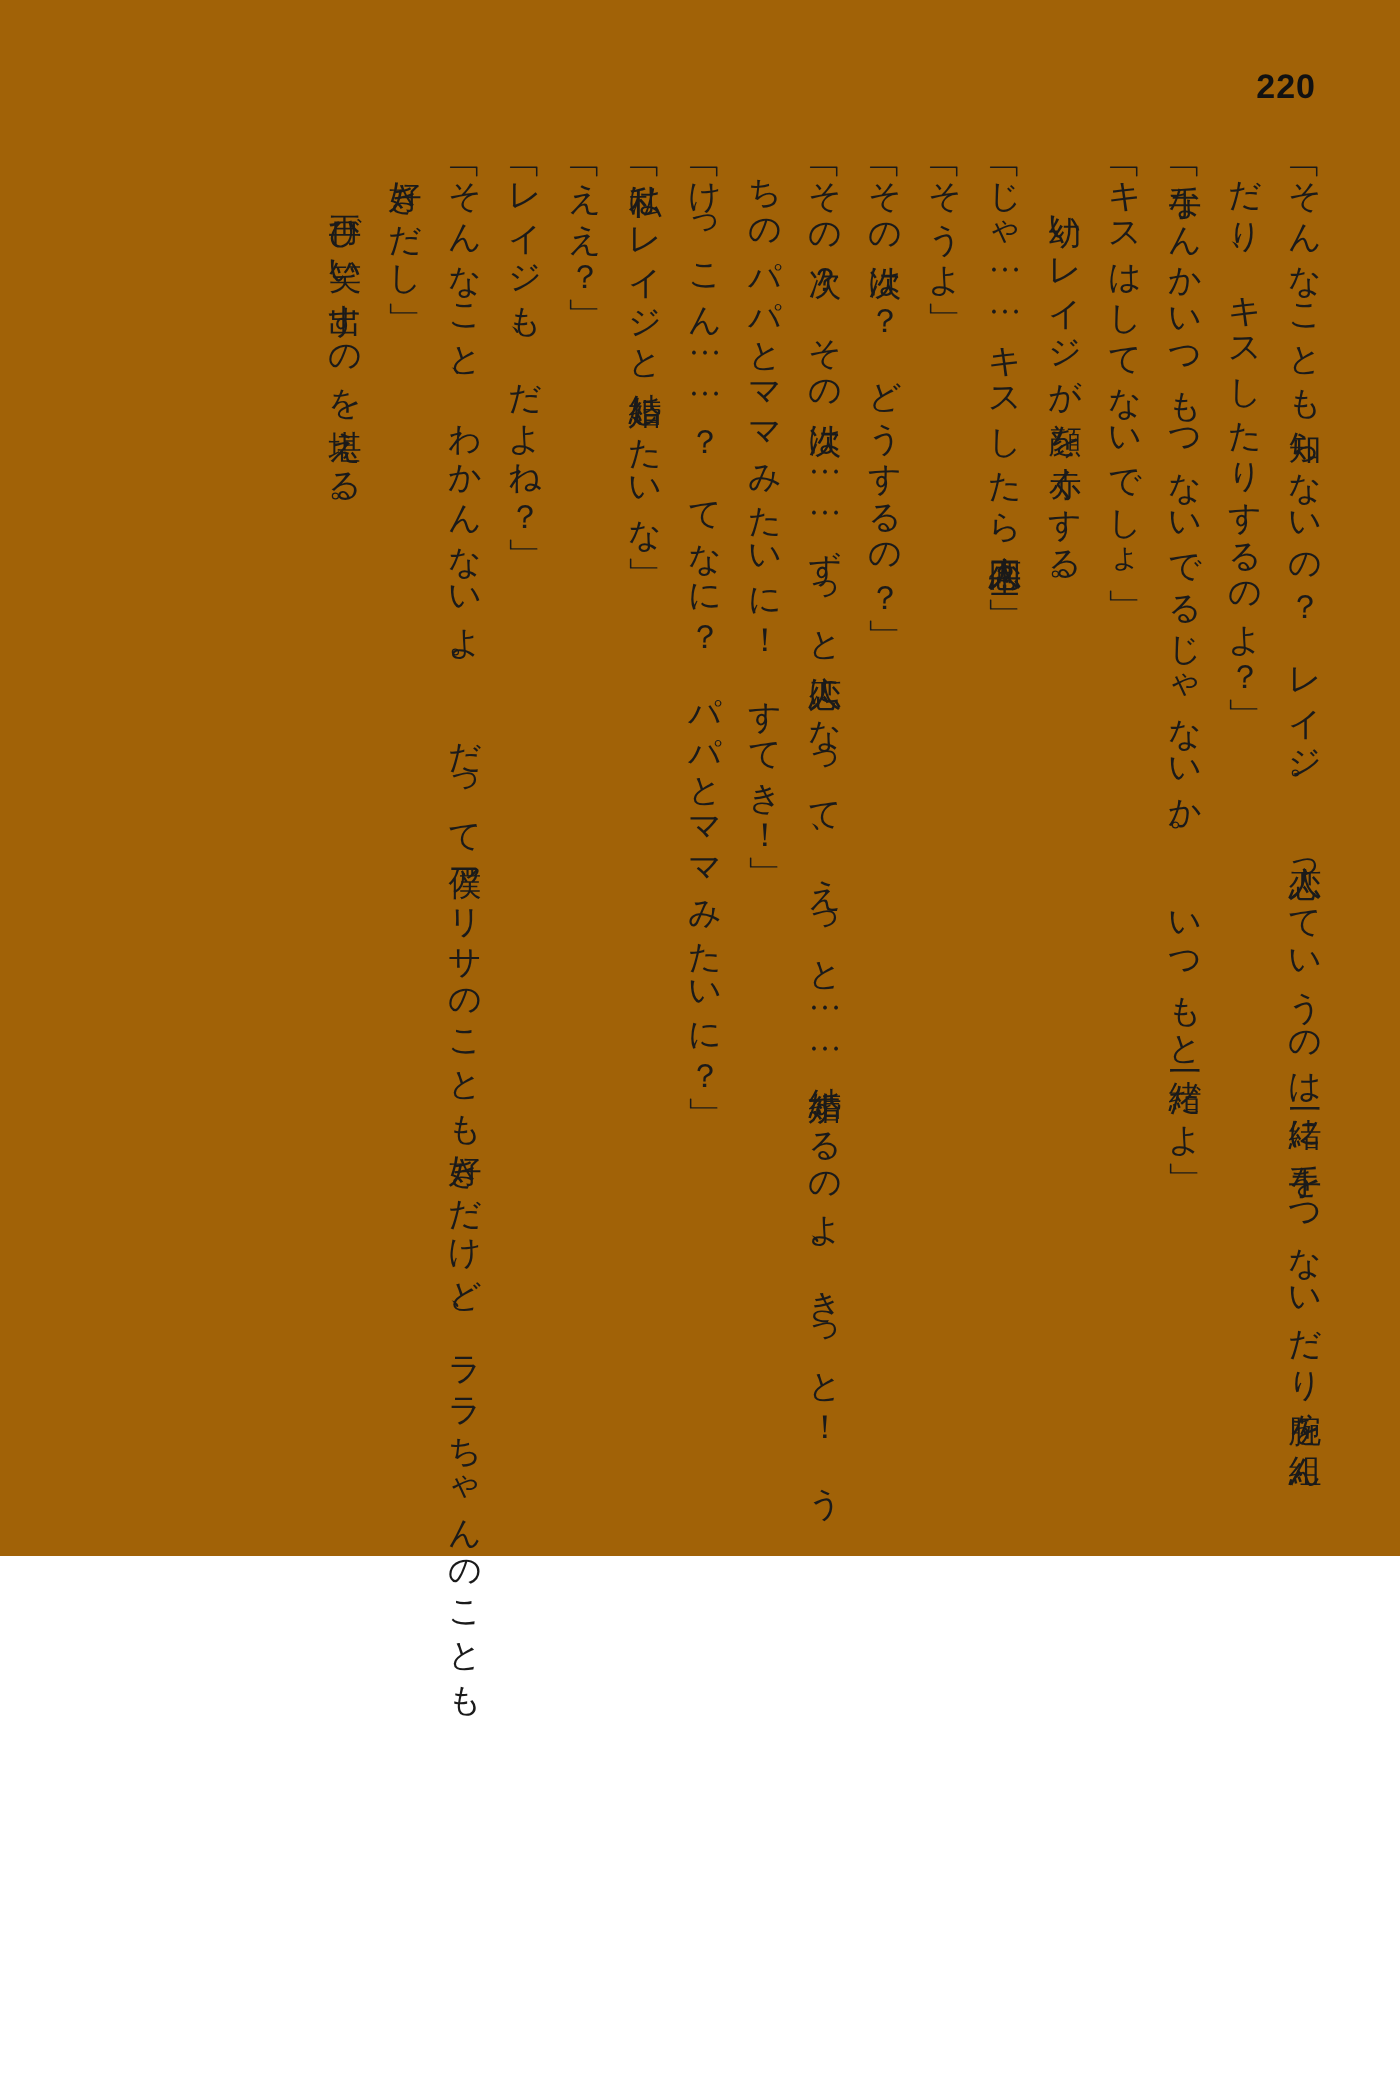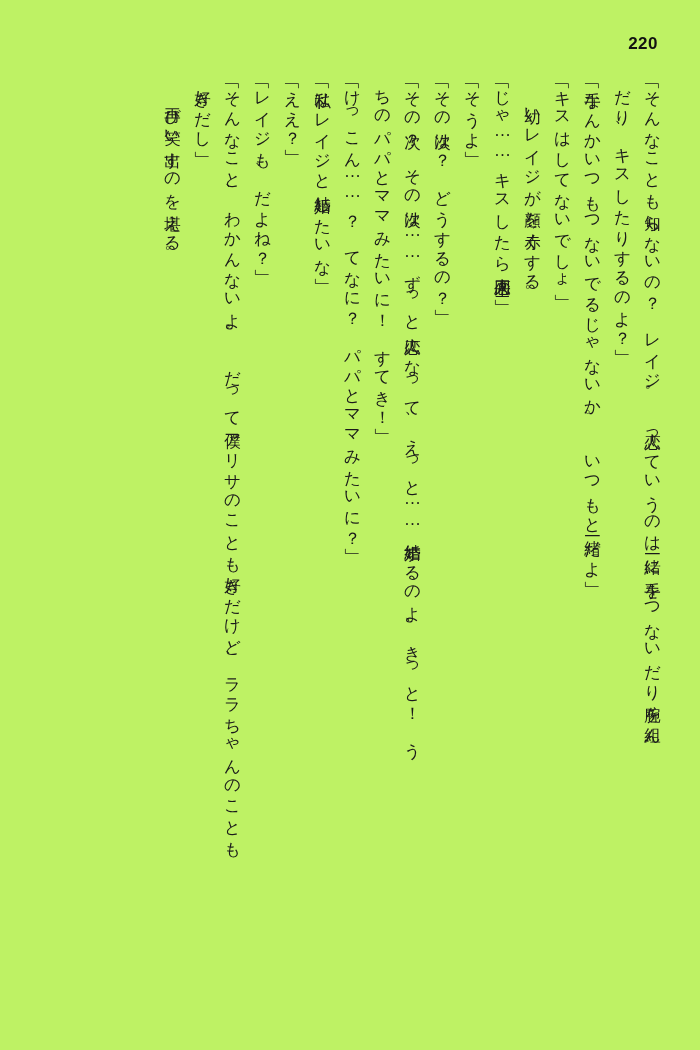--- a/index.html
+++ b/index.html
@@ -11,22 +11,22 @@
     width: 700px;
     height: 1050px;
     font-family: "Liberation Serif", "DejaVu Serif", serif;
     color: #1a1a1a;
     overflow: hidden;
     position: relative;
   }
   #page {
     position: relative;
     width: 700px;
-    height: 1050px;
-    background: #bef264;
+    height: 778px;
+    background: #a16207;
     box-sizing: border-box;
   }
   #page-number {
     position: absolute;
     top: 34px;
     right: 42px;
     font-family: "Liberation Sans", "DejaVu Sans", sans-serif;
     font-size: 17px;
     font-weight: bold;
     letter-spacing: 0.5px;

